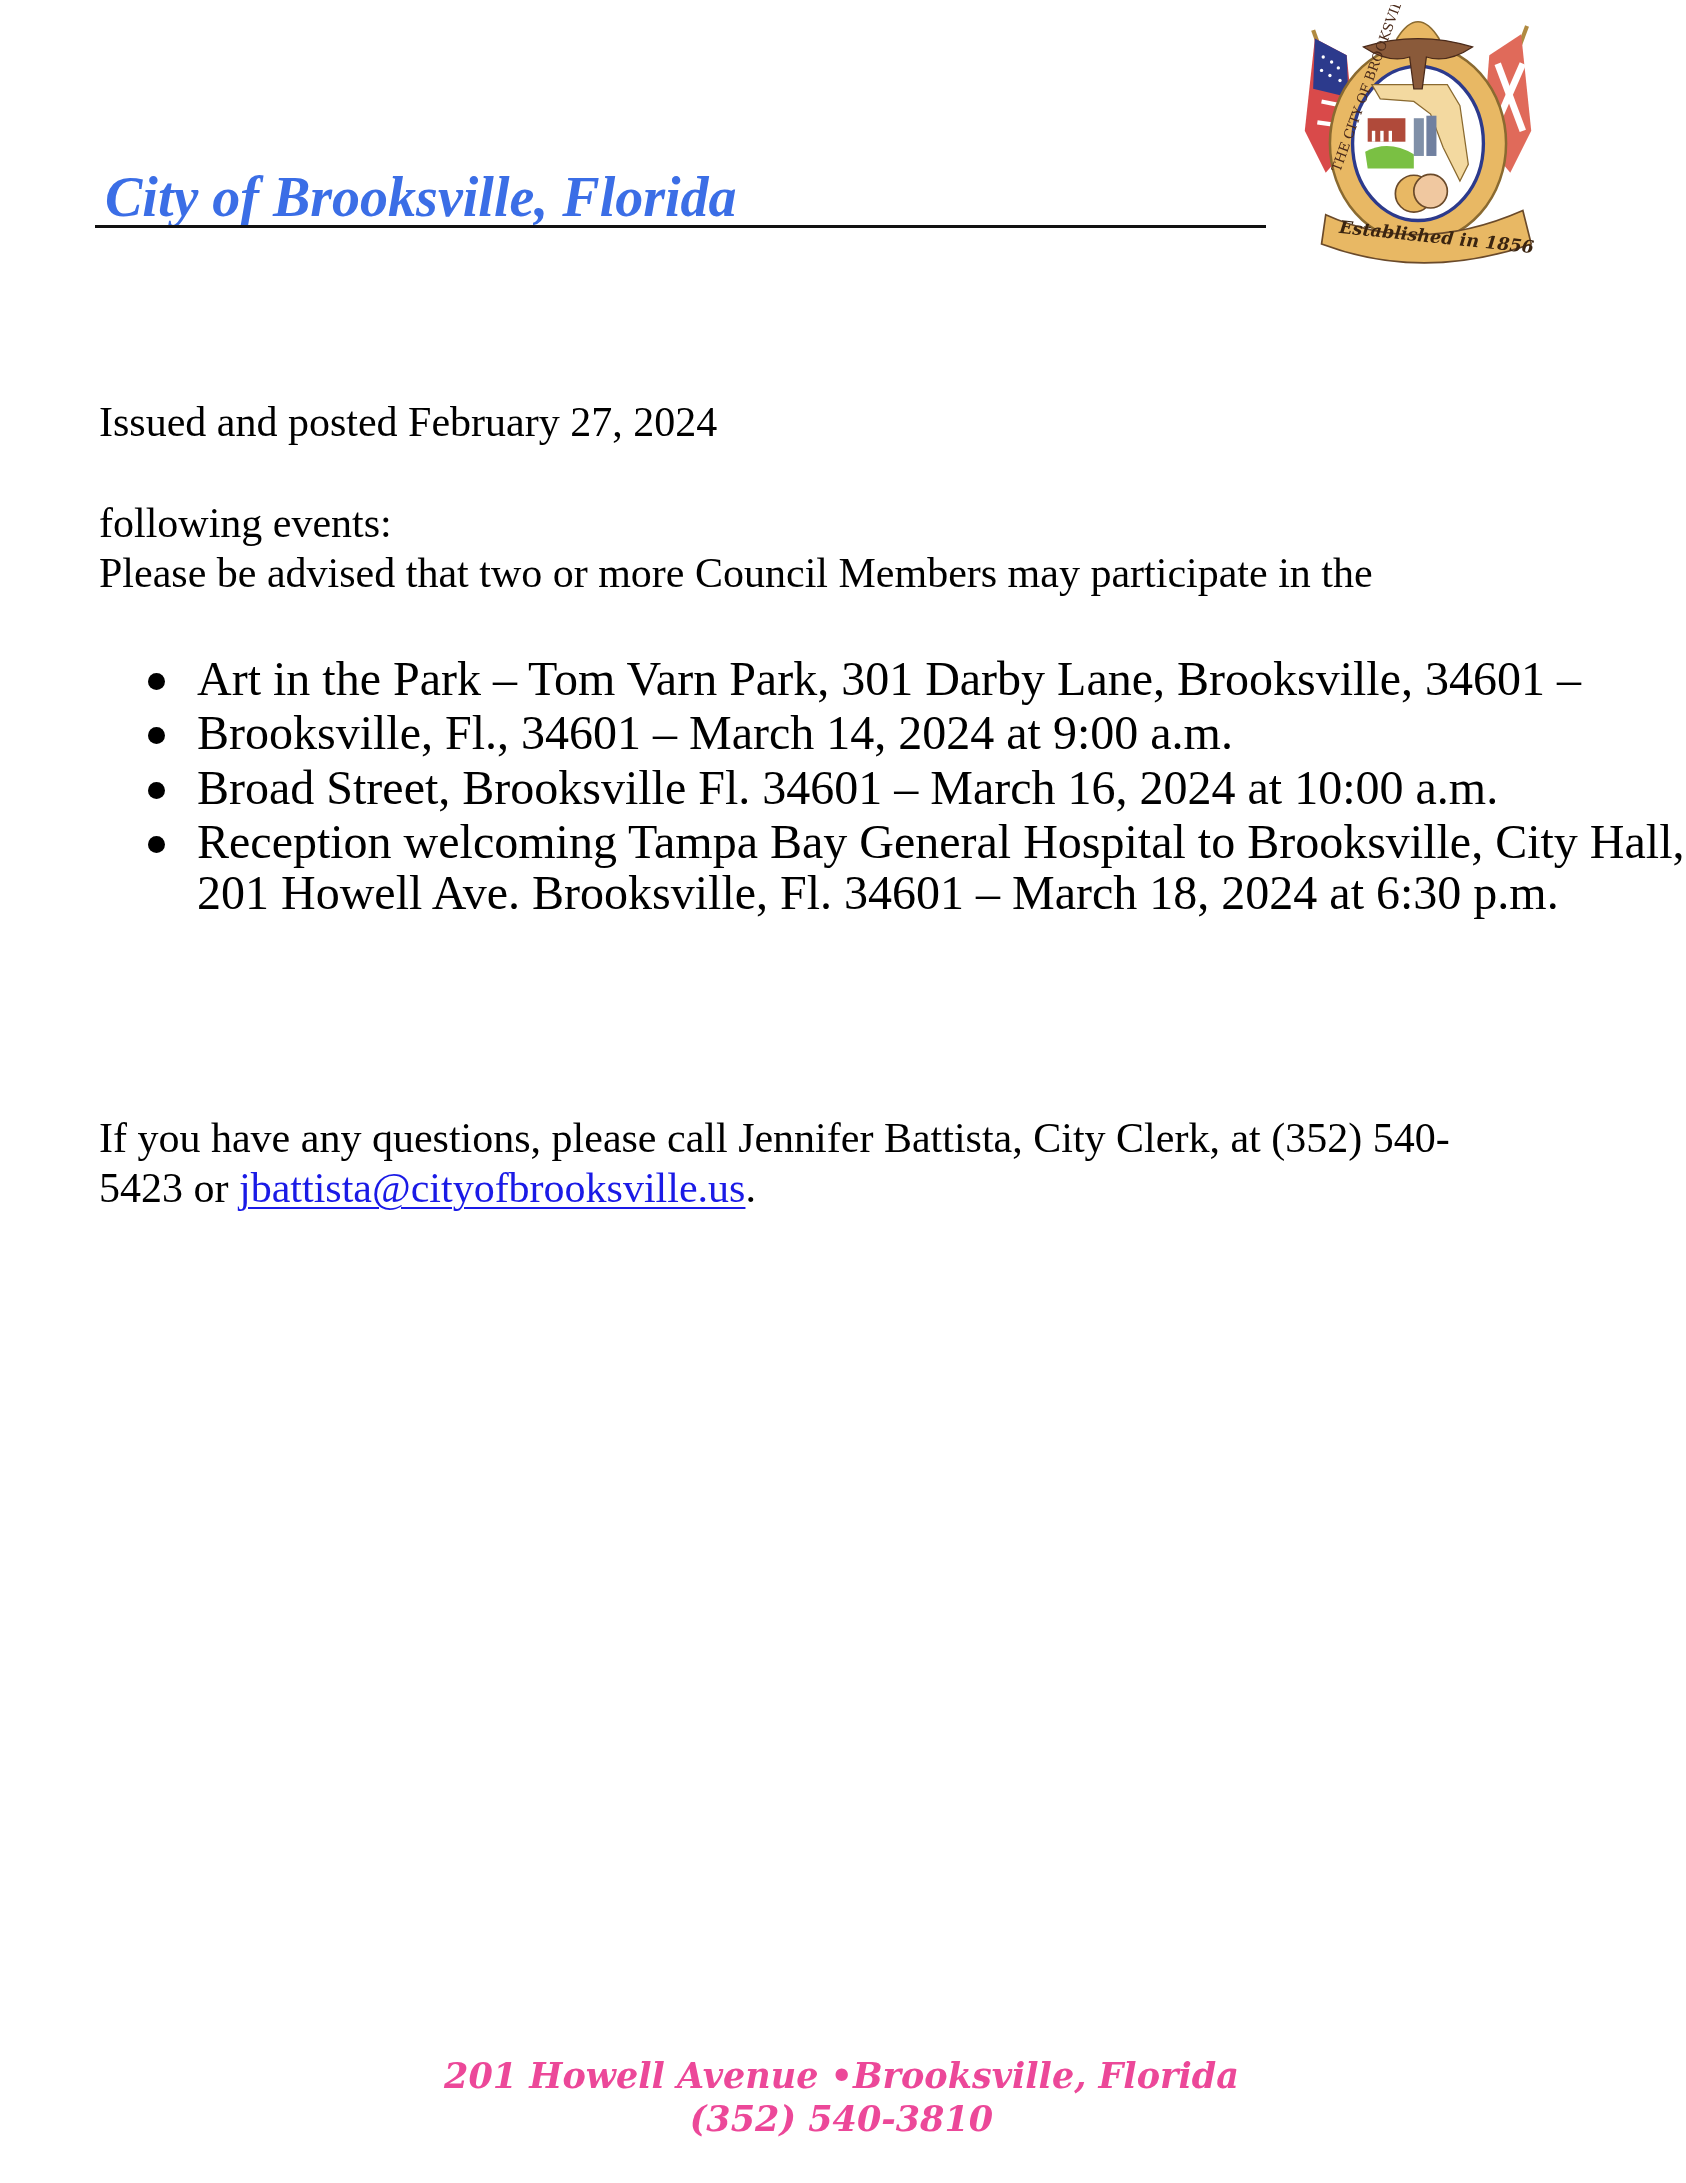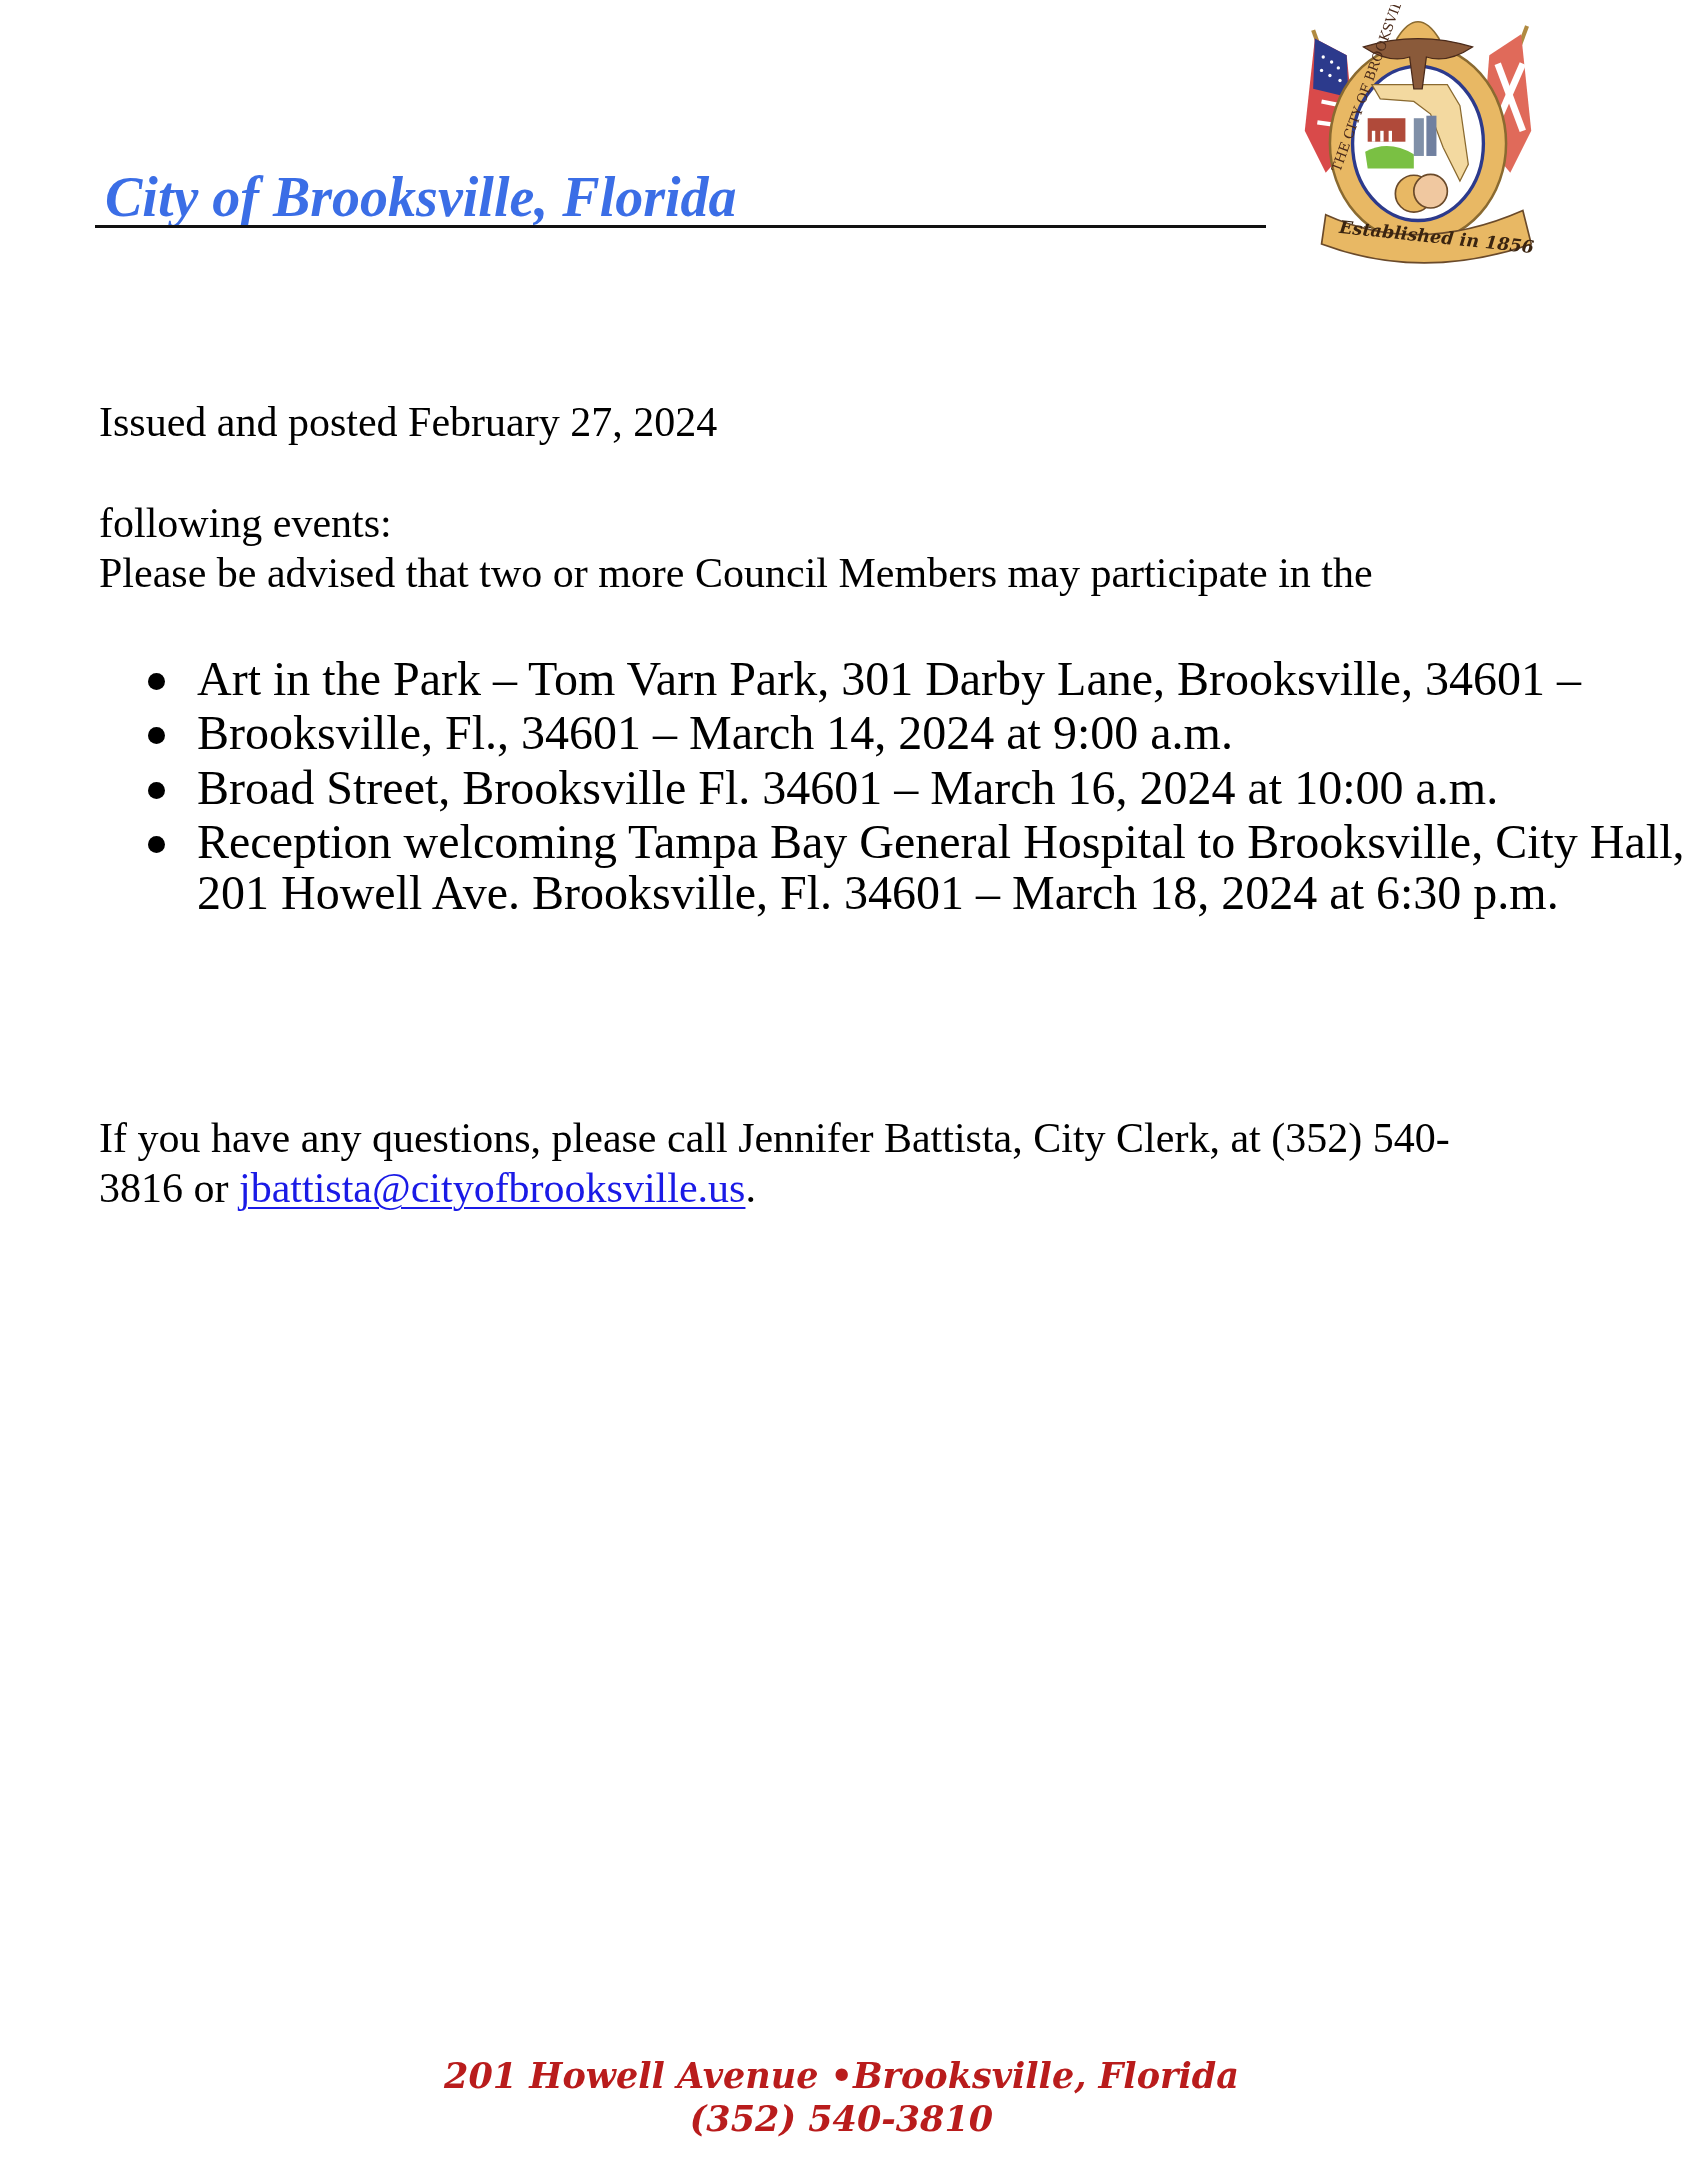--- a/index.html
+++ b/index.html
@@ -12,21 +12,21 @@
   #seal { left:1288px; top:5px; width:260px; height:260px; }
   .body-text { font-size:42px; line-height:50px; white-space:nowrap; }
   #issued { left:99px; top:397px; }
   #intro { left:99px; top:498px; }
   #events { left:99px; top:653px; margin:0; padding:0; list-style:none; }
   #events li { position:relative; padding-left:98px; margin-bottom:3.4px; font-size:48px; line-height:51px; white-space:nowrap; }
   #events li .bullet { position:absolute; left:49px; top:20px; width:17px; height:17px; border-radius:50%; background:#000; }
   #closing { left:99px; top:1113px; }
   #closing a { color:#1a1ae6; text-decoration:underline; text-decoration-thickness:1.7px; text-underline-offset:5px; }
   #footer { left:0; top:2054px; width:1683px; text-align:center; font-family:"DejaVu Serif", serif;
-            font-weight:bold; font-style:italic; font-size:35px; line-height:43px; color:#b91c1c; }
+            font-weight:bold; font-style:italic; font-size:35px; line-height:43px; color:#ec4899; }
 </style>
 </head>
 <body>
 
 <h1 id="letterhead-title" class="abs">City of Brooksville, Florida</h1>
 <div id="header-rule" class="abs"></div>
 
 <div id="seal" class="abs">
   <svg width="260" height="260" viewBox="0 0 310 310">
 
@@ -98,20 +98,20 @@
   </li>
   <li>
     <span class="bullet"></span>
     <div>Reception welcoming Tampa Bay General Hospital to Brooksville, City Hall,</div>
     <div>201 Howell Ave. Brooksville, Fl.  34601 – March 18, 2024 at 6:30 p.m.</div>
   </li>
 </ul>
 
 <div id="closing" class="abs body-text">
   <div>If you have any questions, please call Jennifer Battista, City Clerk, at (352) 540-</div>
-  <div><span>3816 or </span><a href="mailto:jbattista@cityofbrooksville.us">jbattista@cityofbrooksville.us</a><span>.</span></div>
+  <div><span>5423 or </span><a href="mailto:jbattista@cityofbrooksville.us">jbattista@cityofbrooksville.us</a><span>.</span></div>
 </div>
 
 <div id="footer" class="abs">
   <div>201 Howell Avenue •Brooksville, Florida</div>
   <div>(352) 540-3810</div>
 </div>
 
 
 </body></html>

